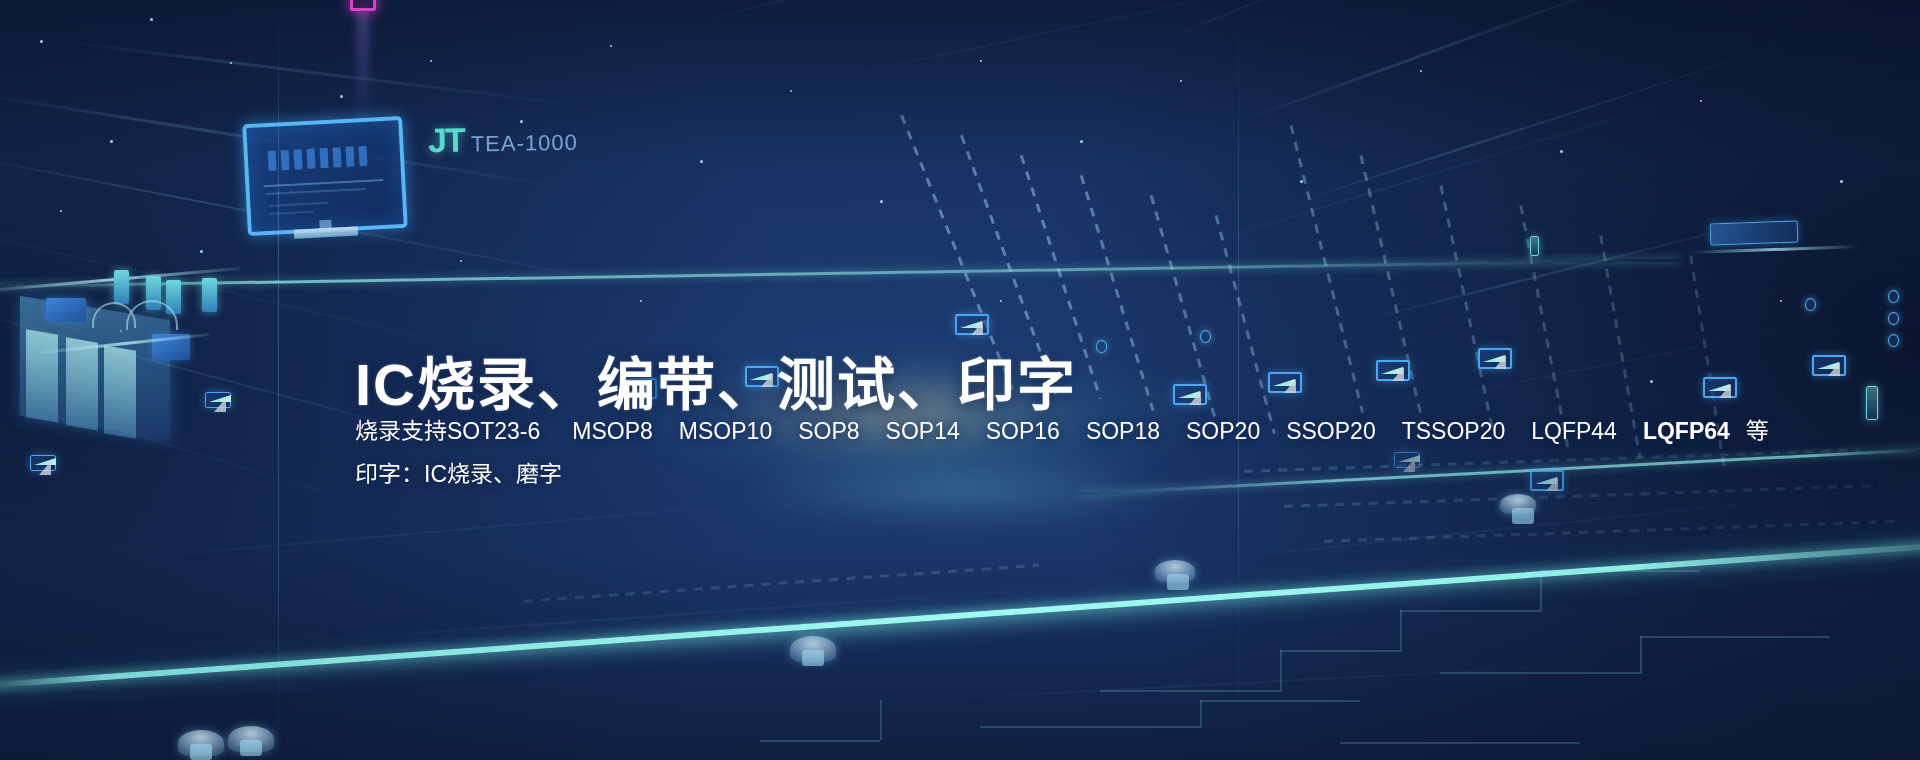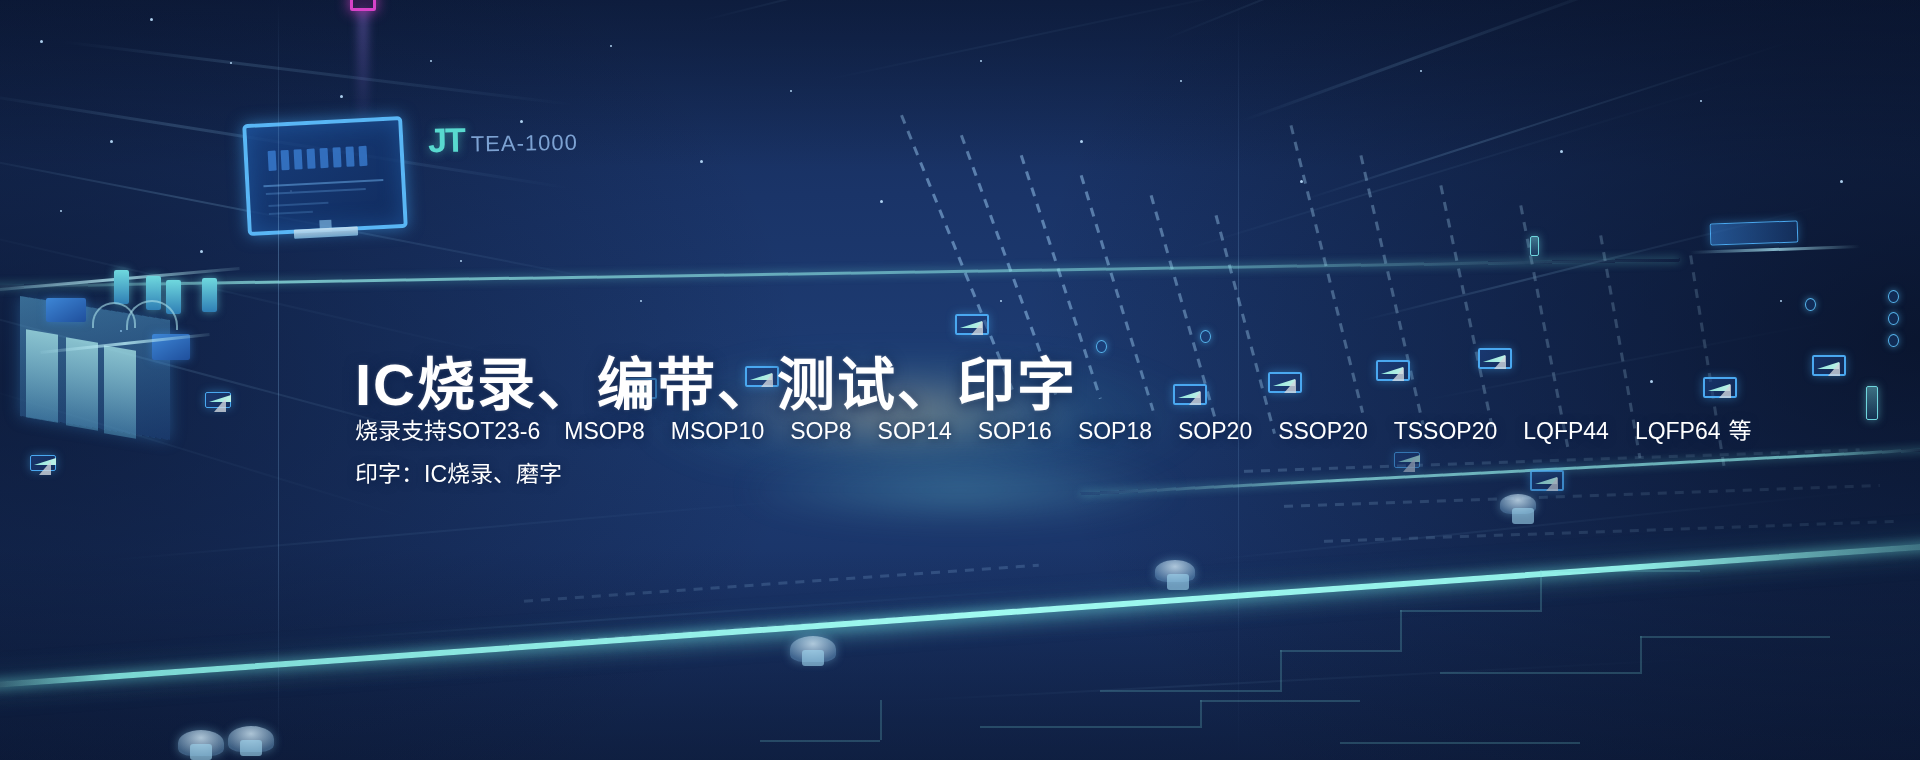--- a/index.html
+++ b/index.html
@@ -209,21 +209,21 @@
     text-align:center;
   }
   #subtitle-list{
     position:absolute;left:355px;top:418px;
     display:flex;flex-direction:column;gap:17px;
   }
   .sub-line{
     font-size:23px;color:#ffffff;white-space:nowrap;line-height:1.15;
     text-shadow:0 1px 8px rgba(10,28,66,.85);
   }
-  .pkg-row{display:flex;gap:6px;align-items:baseline;}
+  .pkg-row{display:flex;gap:14px;align-items:baseline;}
   .pkg-row .lead{margin-right:18px;}
   .pkg-row .pkg{margin-right:26px;}
   .pkg-row .pkg:last-child{margin-right:0;}
   .pkg-row .suffix{margin-left:0;}
 </style>
 </head>
 <body>
 
 <div id="stage">
 
@@ -436,21 +436,21 @@
           <span class="pkg">MSOP8</span>
           <span class="pkg">MSOP10</span>
           <span class="pkg">SOP8</span>
           <span class="pkg">SOP14</span>
           <span class="pkg">SOP16</span>
           <span class="pkg">SOP18</span>
           <span class="pkg">SOP20</span>
           <span class="pkg">SSOP20</span>
           <span class="pkg">TSSOP20</span>
           <span class="pkg">LQFP44</span>
-          <span class="pkg" style="margin-right: 8px;">LQFP64</span>
+          <span class="pkg" style="margin-right: 16px; font-weight: bold;">LQFP64</span>
           <span class="suffix">等</span>
         </span>
     </div>
 
 
     <div class="sub-line">印字：IC烧录、磨字</div>
   </div>
 
 </div>
 

